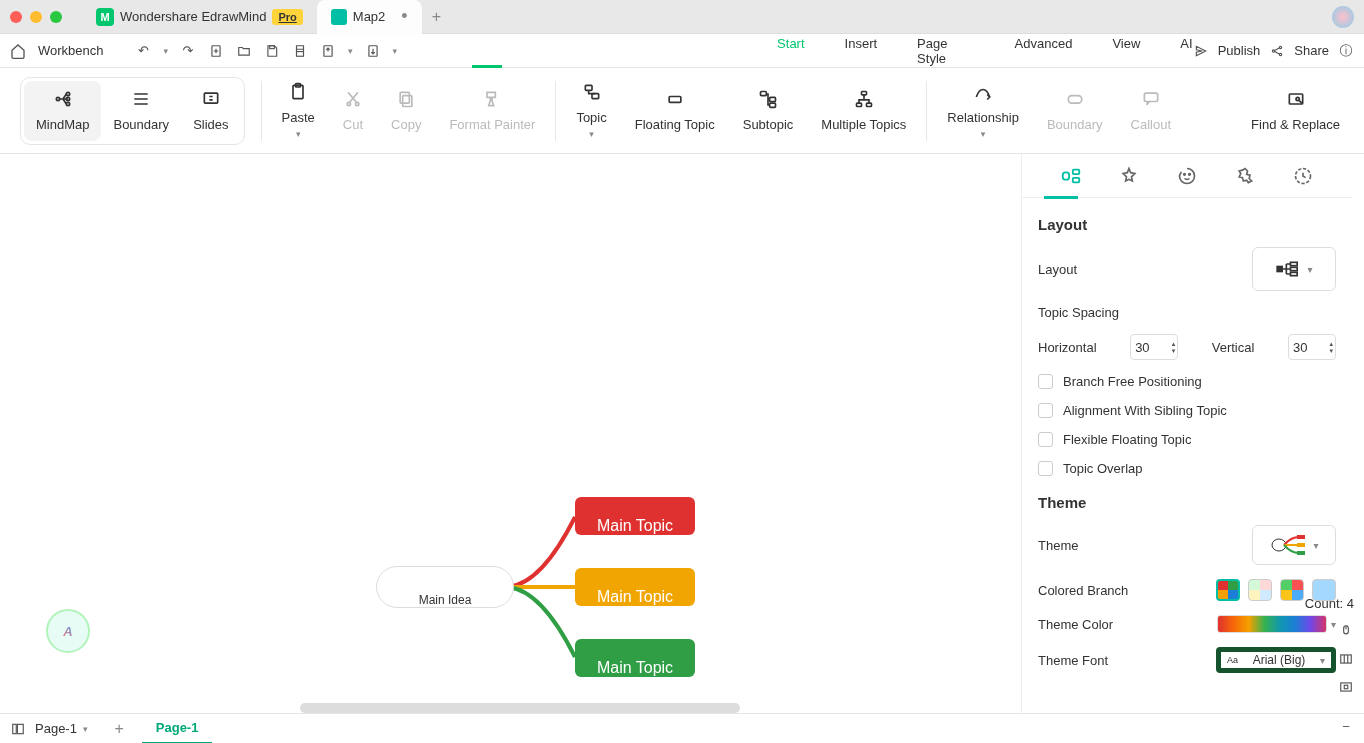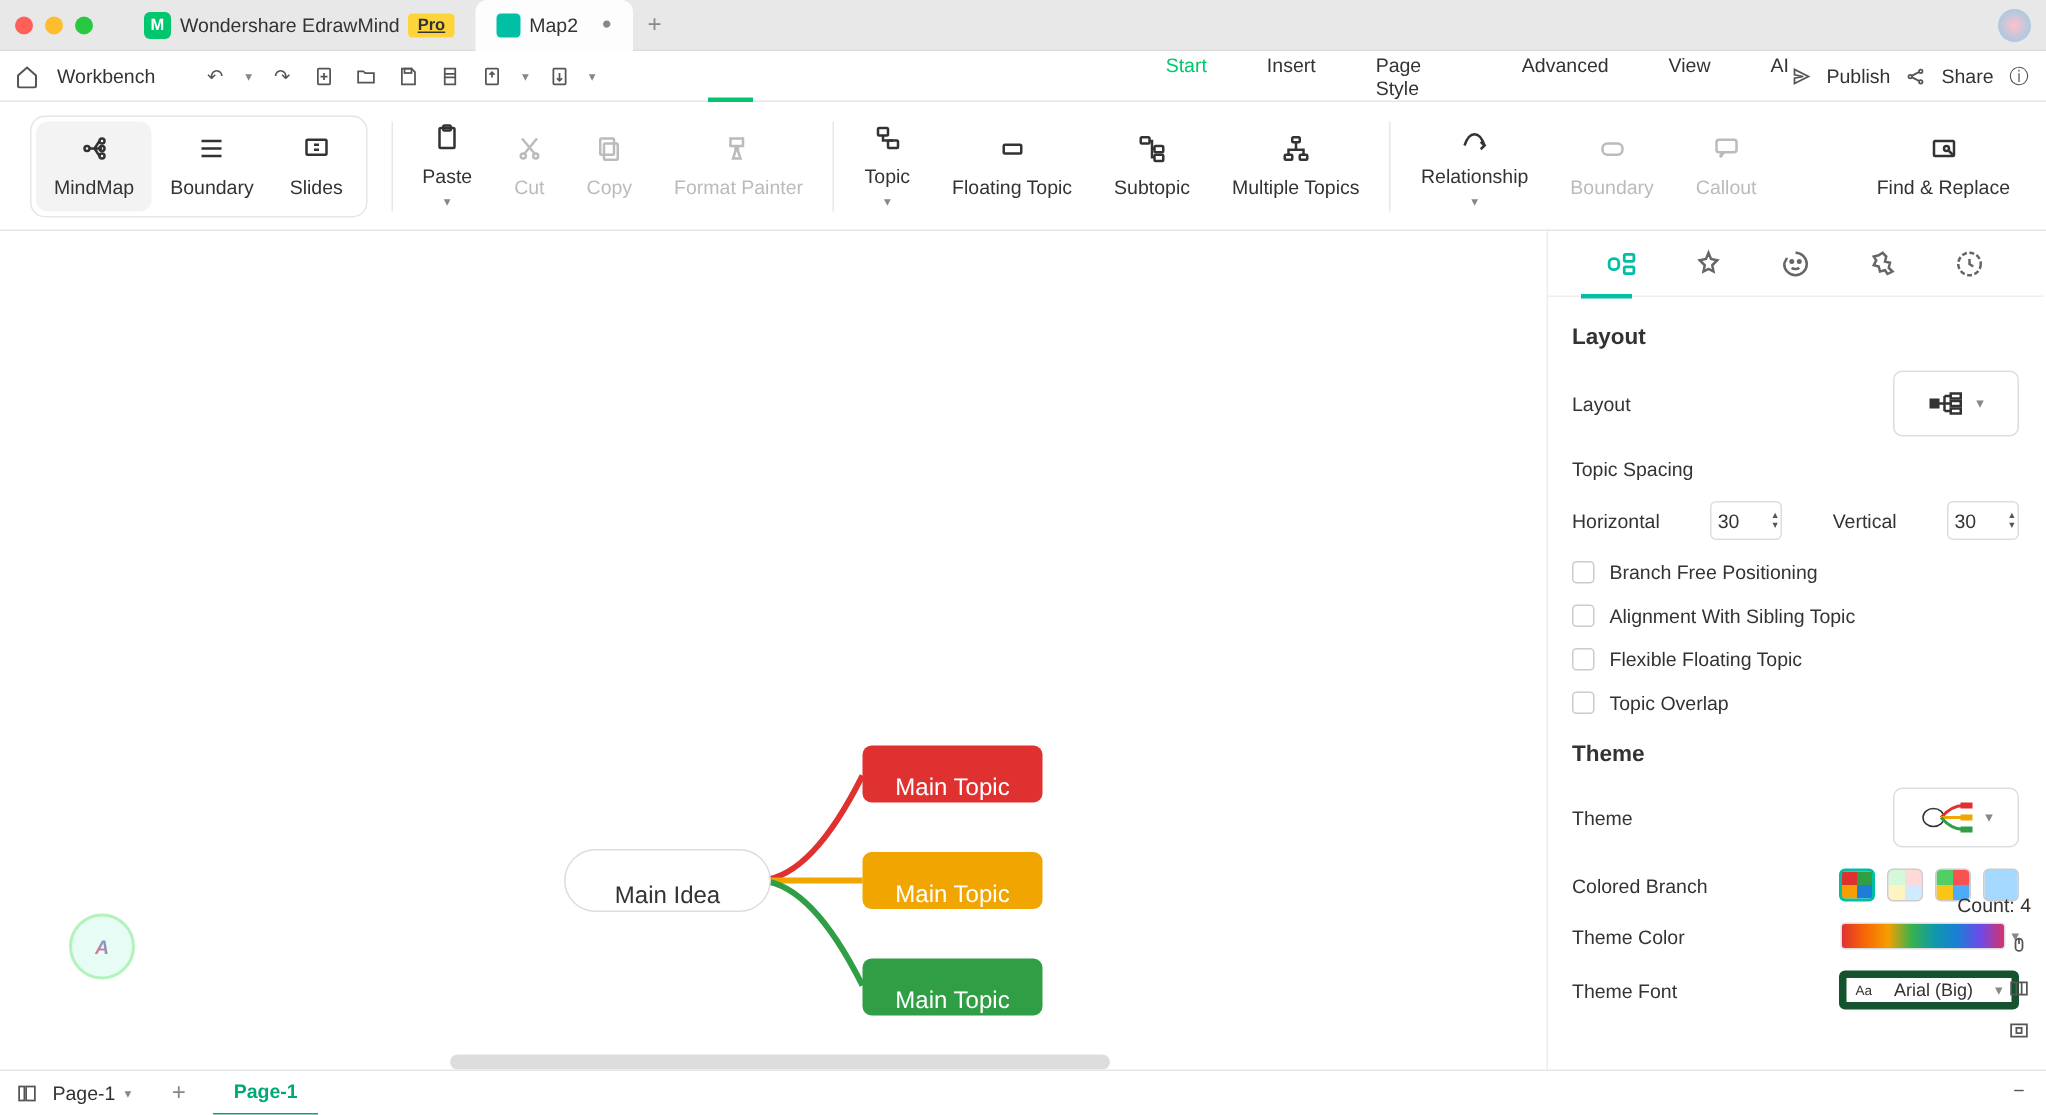--- a/index.html
+++ b/index.html
@@ -31,28 +31,28 @@
 .ritem svg, .ritem .ri-icon{width:20px;height:20px;}
 .viewtabs{display:flex;background:#fff;border:1px solid #e5e5e5;border-radius:10px;padding:3px;margin:0 10px;}
 .viewtabs .ritem{padding:8px 12px;min-height:60px;}
 .viewtabs .ritem.active{background:#f3f3f3;border-radius:8px;}
 .vsep{width:1px;height:60px;background:#e8e8e8;margin:0 6px;}
 .findrepl{margin-left:auto;}
 .drop-caret{font-size:9px;color:#888;margin-top:-4px;}
 
 .canvas{position:absolute;top:154px;left:0;right:296px;bottom:30px;background:#fff;overflow:hidden;}
 .node{position:absolute;border-radius:24px;display:flex;align-items:flex-end;justify-content:center;font-size:17px;}
-.main-idea{left:376px;top:412px;width:138px;height:42px;background:#fff;border:1px solid #ddd;color:#333;font-size:16px;}
+.main-idea{left:376px;top:412px;width:138px;height:42px;background:#fff;border:1px solid #ddd;color:#333;font-size:12px;}
 .topic{width:120px;height:38px;color:#fff;border-radius:6px;font-size:16px;}
 .t1{left:575px;top:343px;background:#e03131;}
 .t2{left:575px;top:414px;background:#f0a500;}
 .t3{left:575px;top:485px;background:#2f9e44;}
 .branch{position:absolute;pointer-events:none;}
 
-.sidepanel{position:absolute;top:154px;right:2px;width:331px;bottom:30px;background:#fff;border-left:1px solid #eee;}
+.sidepanel{position:absolute;top:154px;right:12px;width:331px;bottom:30px;background:#fff;border-left:1px solid #eee;}
 .sidetabs{height:44px;display:flex;align-items:center;justify-content:space-around;border-bottom:1px solid #eee;padding:0 20px;}
 .sidetabs .st{width:24px;height:24px;display:flex;align-items:center;justify-content:center;cursor:pointer;color:#666;}
 .sidetabs .st.active{color:#00bfa5;}
 .st-underline{position:absolute;top:42px;left:22px;width:34px;height:3px;background:#00bfa5;}
 .sidebody{padding:14px 16px;overflow:auto;height:calc(100% - 44px);}
 .sec-title{font-weight:600;font-size:15px;margin:4px 0 14px;}
 .row{display:flex;align-items:center;justify-content:space-between;margin-bottom:14px;font-size:13px;}
 .layout-btn{width:84px;height:44px;border:1px solid #ddd;border-radius:6px;display:flex;align-items:center;justify-content:center;gap:6px;}
 .spin{width:48px;height:26px;border:1px solid #ddd;border-radius:4px;display:flex;align-items:center;padding:0 4px;font-size:13px;position:relative;}
 .spin-arrows{position:absolute;right:2px;font-size:7px;line-height:7px;color:#555;display:flex;flex-direction:column;}

